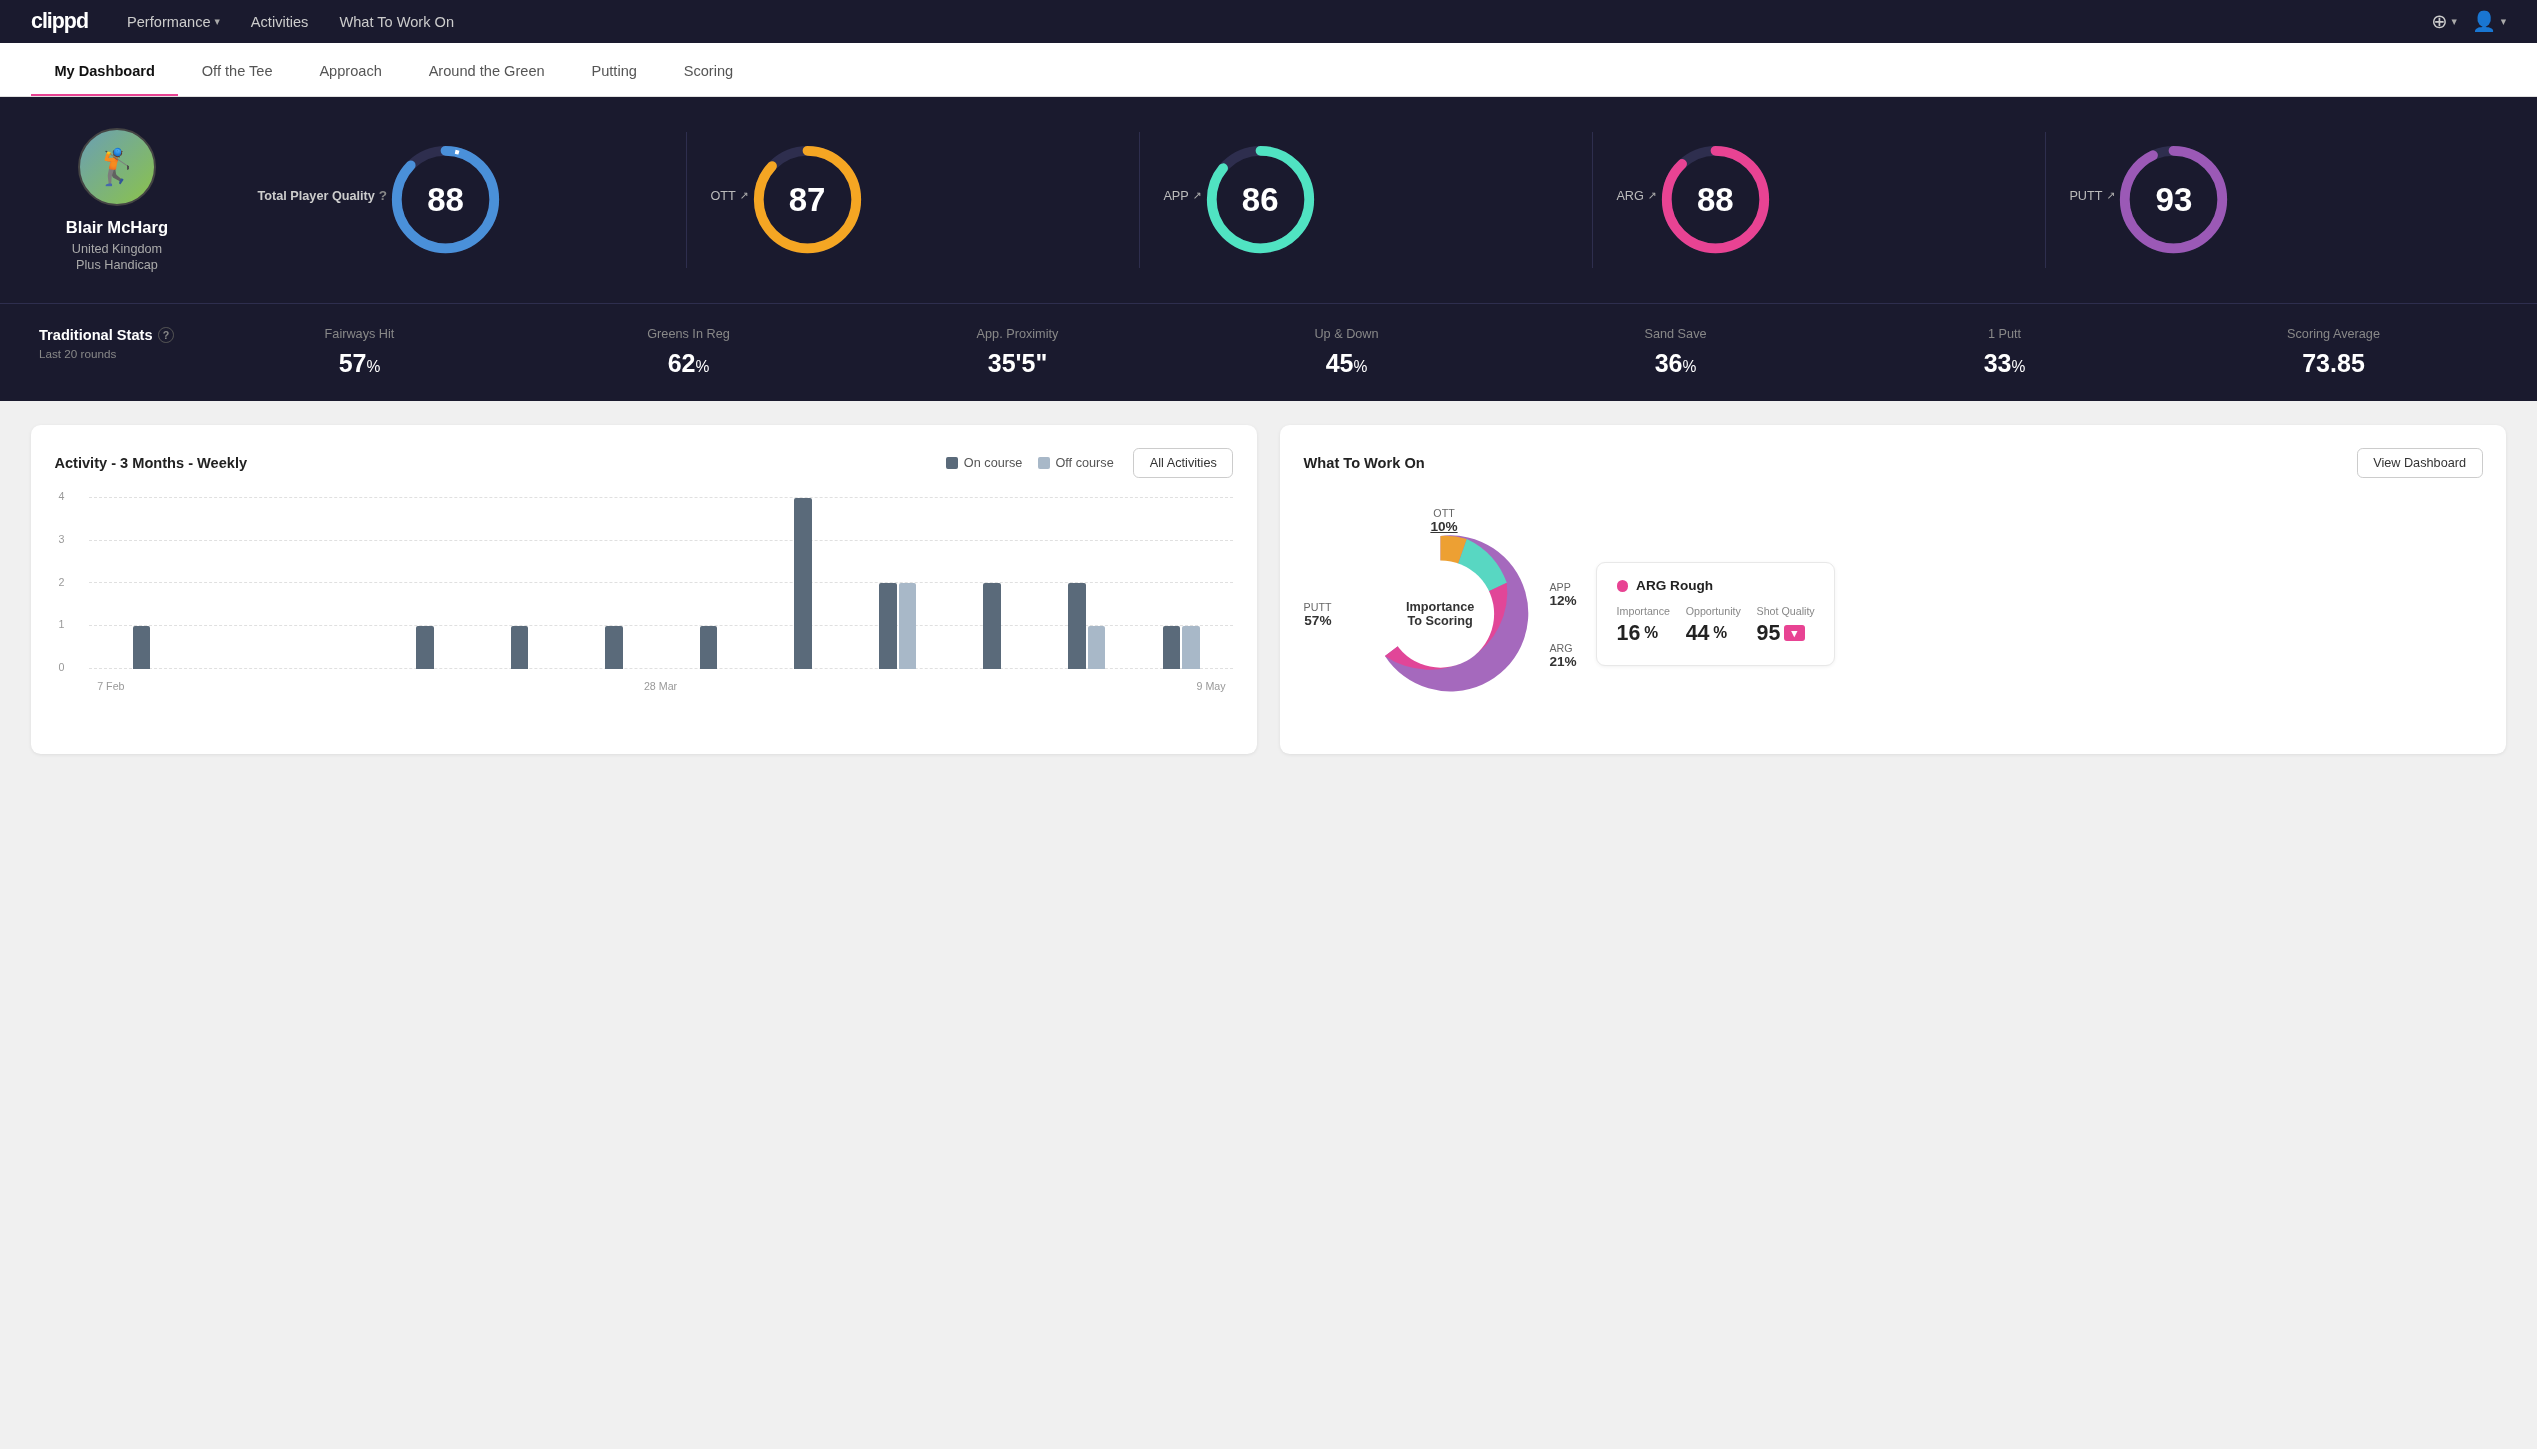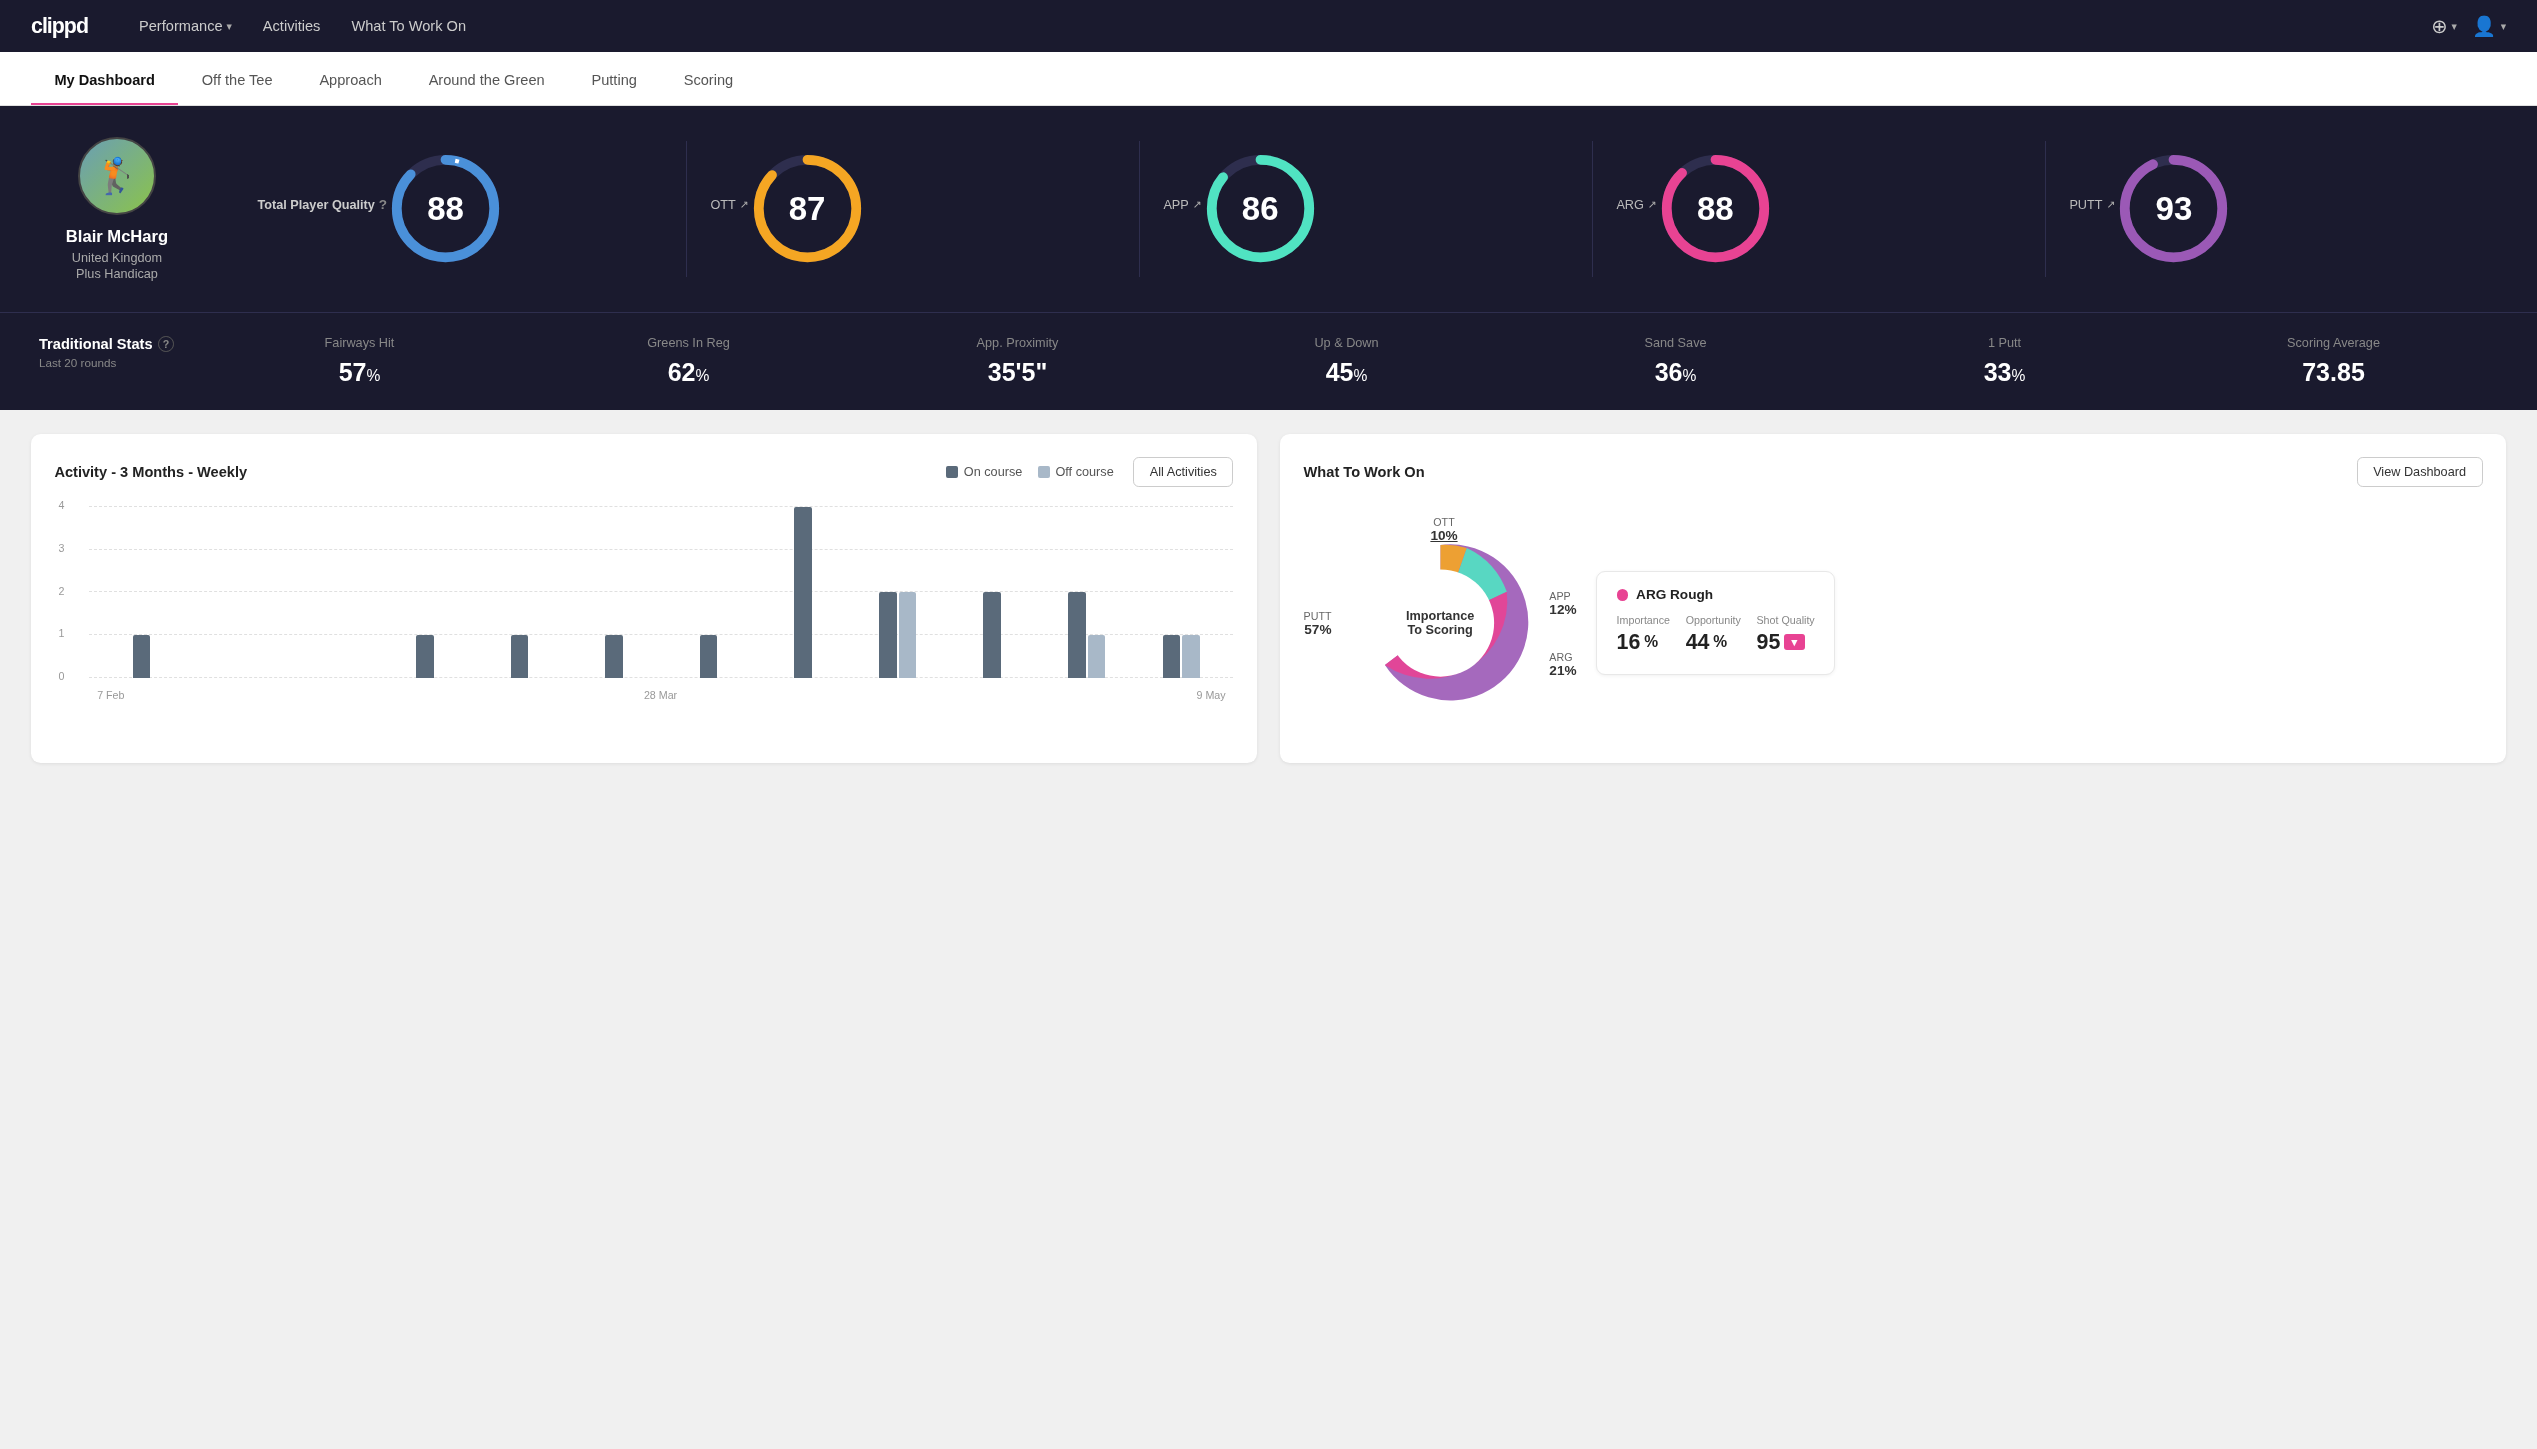--- a/index.html
+++ b/index.html
@@ -4,22 +4,22 @@
   <style>
     * { box-sizing: border-box; margin: 0; padding: 0; }
     body { font-family: -apple-system, BlinkMacSystemFont, 'Segoe UI', sans-serif; background: #f0f0f0; }
 
     
     .top-nav {
       background: #1a1a2e;
       display: flex;
       align-items: center;
       padding: 0 31px;
-      height: 52px;
-      gap: 51px;
+      height: 43px;
+      gap: 39px;
     }
     .logo {
       color: #e84393;
       font-size: 21.4px;
       font-weight: 800;
       letter-spacing: -1px;
     }
     .logo span { color: #fff; }
     .nav-links { display: flex; gap: 31px; align-items: center; }
     .nav-link {
@@ -201,21 +201,20 @@
       font-size: 15.6px;
       font-weight: 400;
     }
 
     
     .main-content {
       padding: 23.4px 31px;
       display: flex;
       gap: 23.4px;
       background: #f0f0f0;
-      justify-content: flex-end;
     }
 
     
     .card {
       background: #fff;
       border-radius: 9.7px;
       padding: 23.4px;
       box-shadow: 0 1px 3.9px rgba(0,0,0,0.08);
     }
     .activity-card { flex: 1; min-width: 0; }

